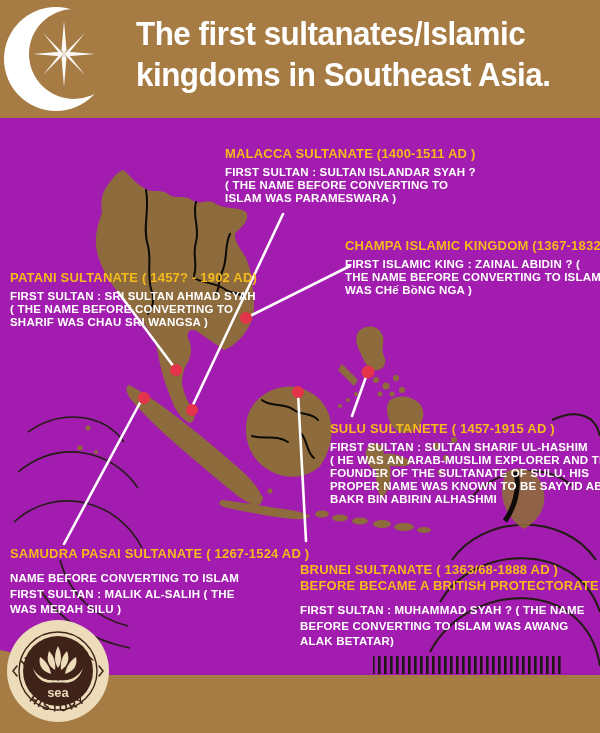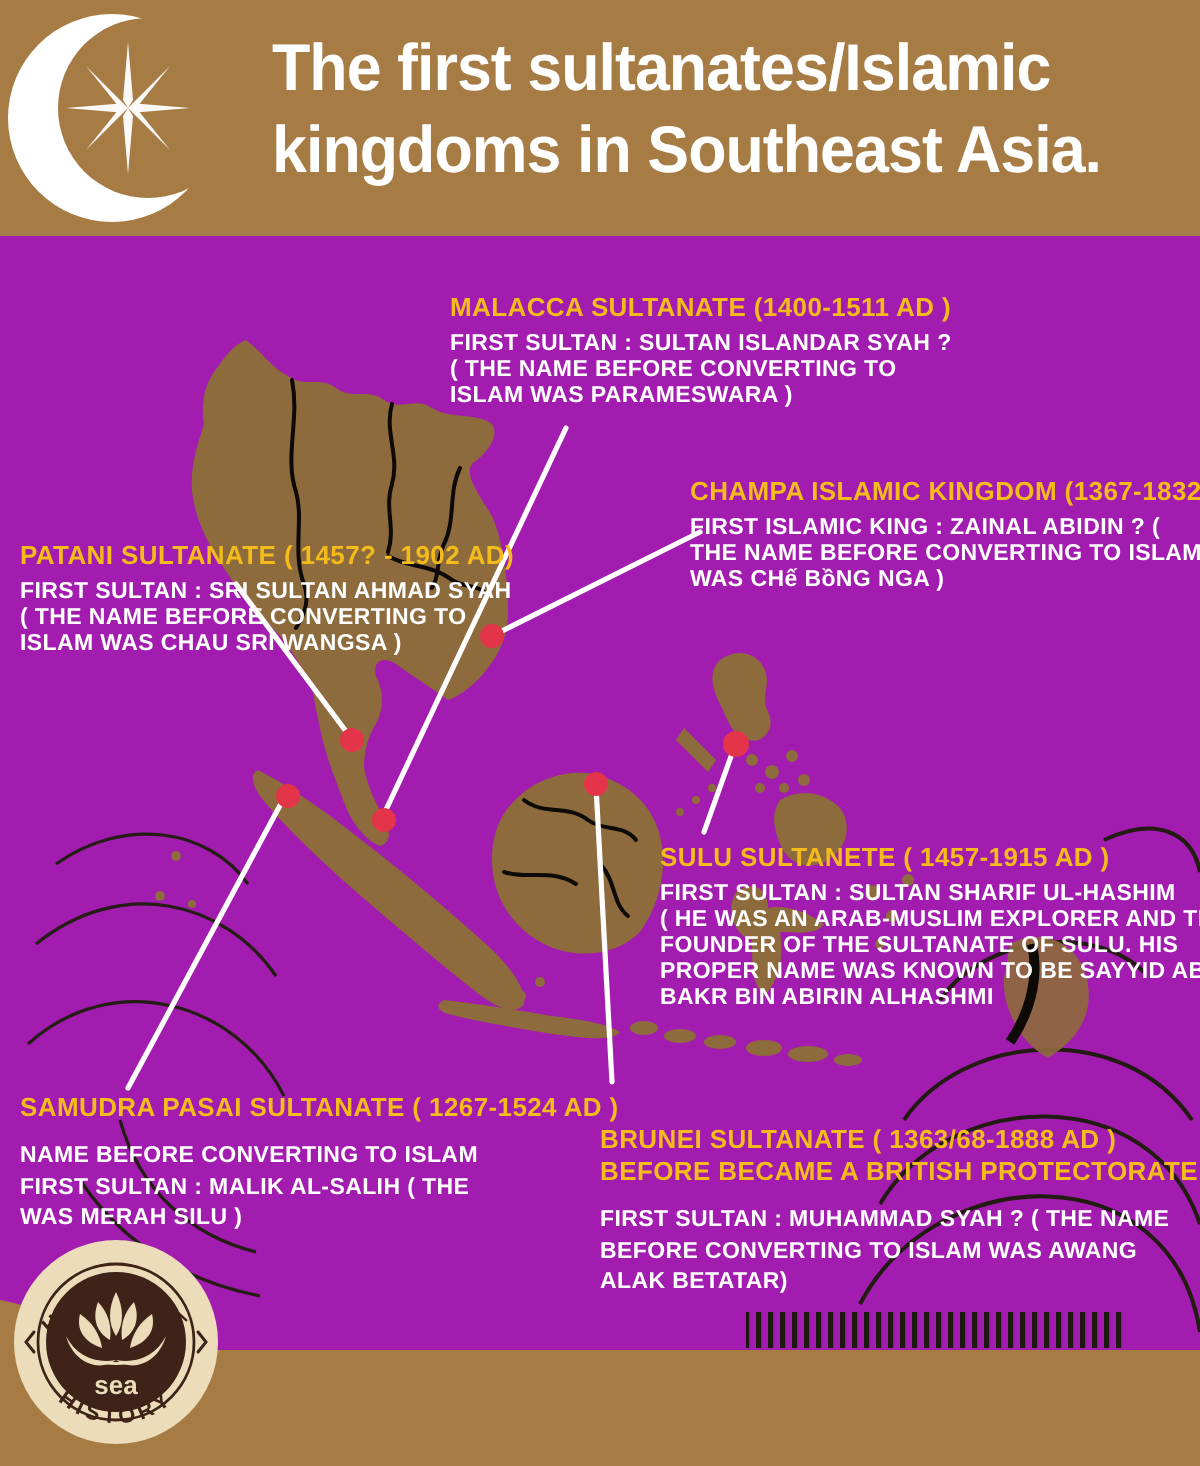--- a/index.html
+++ b/index.html
@@ -199,21 +199,21 @@
       <div class="bl">(  THE  NAME  BEFORE  CONVERTING  TO</div>
       <div class="bl">ISLAM WAS PARAMESWARA )</div>
     </div>
   </div>
 
   <div class="entry" id="entry-patani">
     <h3>PATANI SULTANATE ( 1457? - 1902 AD)</h3>
     <div class="body">
       <div class="bl">FIRST SULTAN :  SRI SULTAN AHMAD SYAH</div>
       <div class="bl">(  THE  NAME  BEFORE  CONVERTING  TO</div>
-      <div class="bl">ISLAM WAS CHAU SRI WANGSA )</div>
+      <div class="bl">SHARIF WAS CHAU SRI WANGSA )</div>
     </div>
   </div>
 
   <div class="entry" id="entry-champa">
     <h3>CHAMPA  ISLAMIC KINGDOM (1367-1832 AD)</h3>
     <div class="body">
       <div class="bl">FIRST ISLAMIC KING :  ZAINAL ABIDIN ?   (</div>
       <div class="bl">THE NAME BEFORE CONVERTING TO ISLAM</div>
       <div class="bl">WAS CHế BồNG NGA )</div>
     </div>

